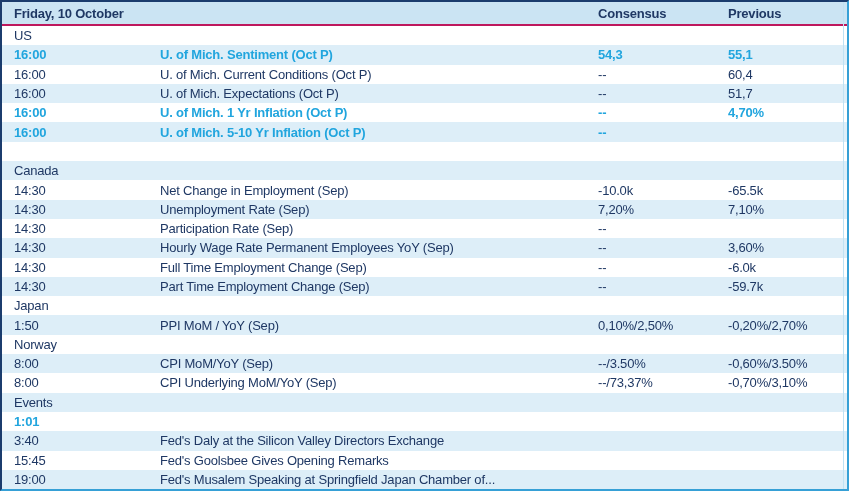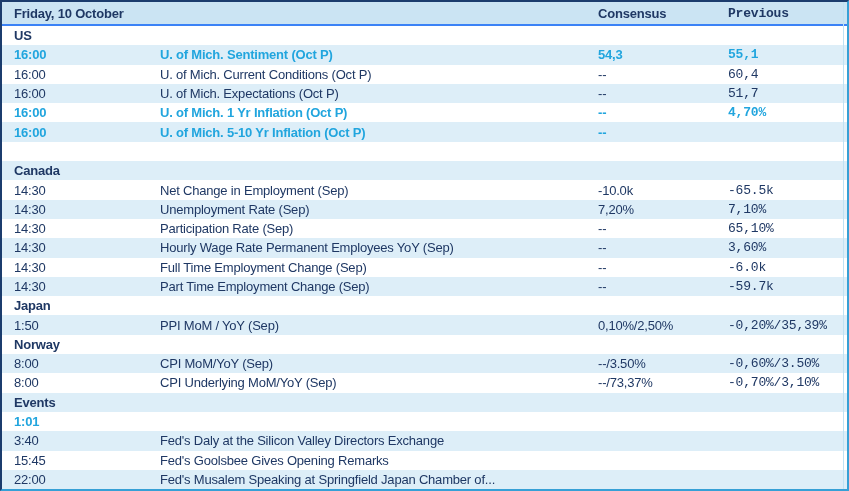--- a/index.html
+++ b/index.html
@@ -4,35 +4,35 @@
 <style>
   html,body{margin:0;padding:0;background:#fff;}
   .calendar{
     width:849px;height:491px;box-sizing:border-box;
     border-top:2px solid #1b3c6d;border-left:2px solid #1b3c6d;
     border-right:2px solid #36a0d6;border-bottom:2px solid #36a0d6;
     display:flex;flex-direction:column;background:#fff;position:relative;
     font-family:"Liberation Sans",sans-serif;color:#1f3864;overflow:hidden;
   }
   .header-row{
-    height:22px;flex:0 0 auto;background:#cbe4f3;border-bottom:2px solid #3b82f6;
+    height:22px;flex:0 0 auto;background:#cbe4f3;border-bottom:2px solid #be185d;
     display:flex;align-items:center;font-weight:bold;font-size:13px;letter-spacing:-0.2px;
   }
   .row{
     flex:1 1 0;display:flex;align-items:center;font-size:13px;letter-spacing:-0.2px;
     min-height:0;
   }
   .row.shaded{background:#ddeef8;}
-  .row.section{font-weight:bold;}
+  .row.section{font-weight:normal;}
   .row.highlight{color:#21a5de;font-weight:bold;}
   .c-date{width:596px;box-sizing:border-box;padding-left:12px;flex:0 0 auto;white-space:nowrap;}
   .c-time{width:158px;box-sizing:border-box;padding-left:12px;flex:0 0 auto;white-space:nowrap;}
   .c-name{width:438px;box-sizing:border-box;flex:0 0 auto;white-space:nowrap;overflow:hidden;}
   .c-cons{width:130px;box-sizing:border-box;flex:0 0 auto;white-space:nowrap;}
-  .c-prev{flex:1 1 auto;box-sizing:border-box;white-space:nowrap;font-family:Liberation Mono, monospace;}
+  .c-prev{flex:1 1 auto;box-sizing:border-box;white-space:nowrap;}
   .right-gridline{
     position:absolute;top:0;bottom:0;right:3px;width:1px;background:#bfe2f4;pointer-events:none;
   }
 </style>
 </head>
 <body>
 
 <div class="calendar">
   <div class="header-row">
     <div class="c-date">Friday, 10 October</div>
@@ -85,21 +85,20 @@
     <div class="row shaded">
       <div class="c-time">14:30</div>
       <div class="c-name">Unemployment Rate (Sep)</div>
       <div class="c-cons">7,20%</div>
       <div class="c-prev">7,10%</div>
     </div>
     <div class="row">
       <div class="c-time">14:30</div>
       <div class="c-name">Participation Rate (Sep)</div>
       <div class="c-cons">--</div>
-      <div class="c-prev">65,10%</div>
     </div>
     <div class="row shaded">
       <div class="c-time">14:30</div>
       <div class="c-name">Hourly Wage Rate Permanent Employees YoY (Sep)</div>
       <div class="c-cons">--</div>
       <div class="c-prev">3,60%</div>
     </div>
     <div class="row">
       <div class="c-time">14:30</div>
       <div class="c-name">Full Time Employment Change (Sep)</div>
@@ -112,21 +111,21 @@
       <div class="c-cons">--</div>
       <div class="c-prev">-59.7k</div>
     </div>
     <div class="row section">
       <div class="c-time">Japan</div>
     </div>
     <div class="row shaded">
       <div class="c-time">1:50</div>
       <div class="c-name">PPI MoM / YoY (Sep)</div>
       <div class="c-cons">0,10%/2,50%</div>
-      <div class="c-prev">-0,20%/35,39%</div>
+      <div class="c-prev">-0,20%/2,70%</div>
     </div>
     <div class="row section">
       <div class="c-time">Norway</div>
     </div>
     <div class="row shaded">
       <div class="c-time">8:00</div>
       <div class="c-name">CPI MoM/YoY (Sep)</div>
       <div class="c-cons">--/3.50%</div>
       <div class="c-prev">-0,60%/3.50%</div>
     </div>
@@ -150,19 +149,19 @@
       <div class="c-cons"></div>
       <div class="c-prev"></div>
     </div>
     <div class="row">
       <div class="c-time">15:45</div>
       <div class="c-name">Fed's Goolsbee Gives Opening Remarks</div>
       <div class="c-cons"></div>
       <div class="c-prev"></div>
     </div>
     <div class="row shaded">
-      <div class="c-time">22:00</div>
+      <div class="c-time">19:00</div>
       <div class="c-name">Fed's Musalem Speaking at Springfield Japan Chamber of...</div>
       <div class="c-cons"></div>
       <div class="c-prev"></div>
     </div>
     <div class="right-gridline"></div>
 </div>
 
 </body></html>

